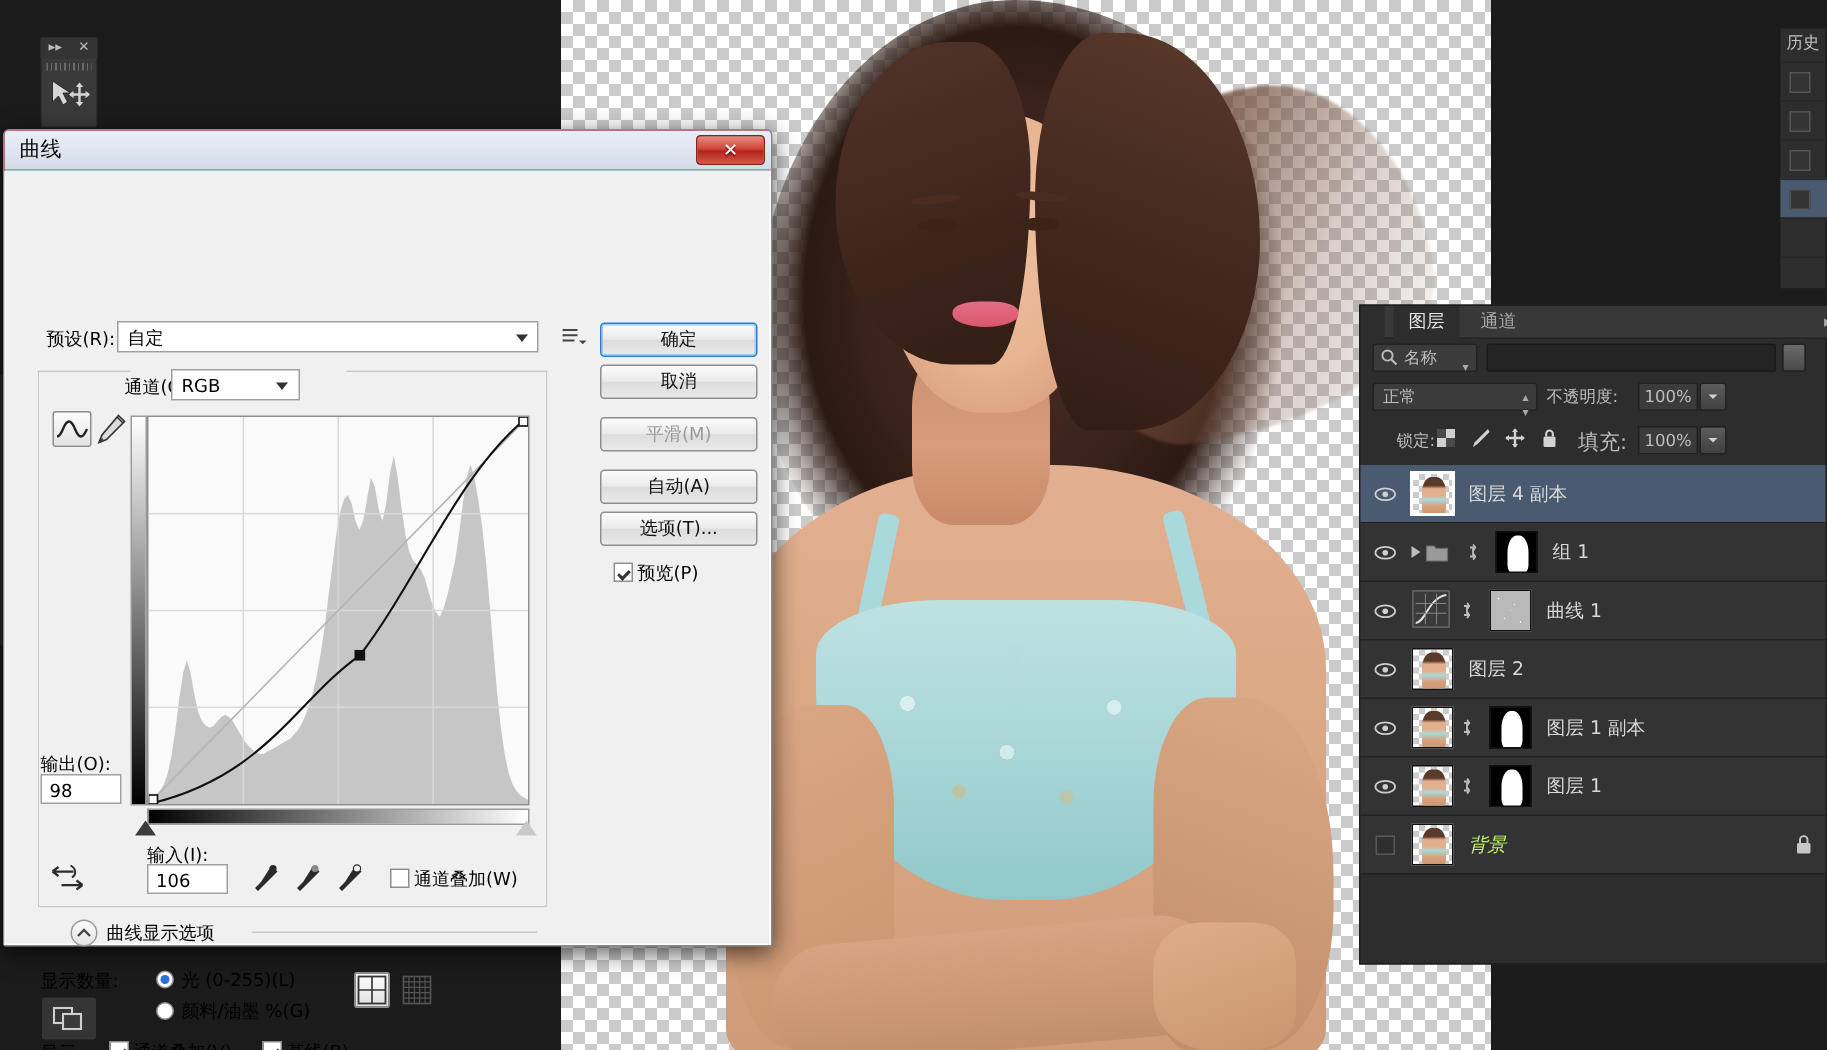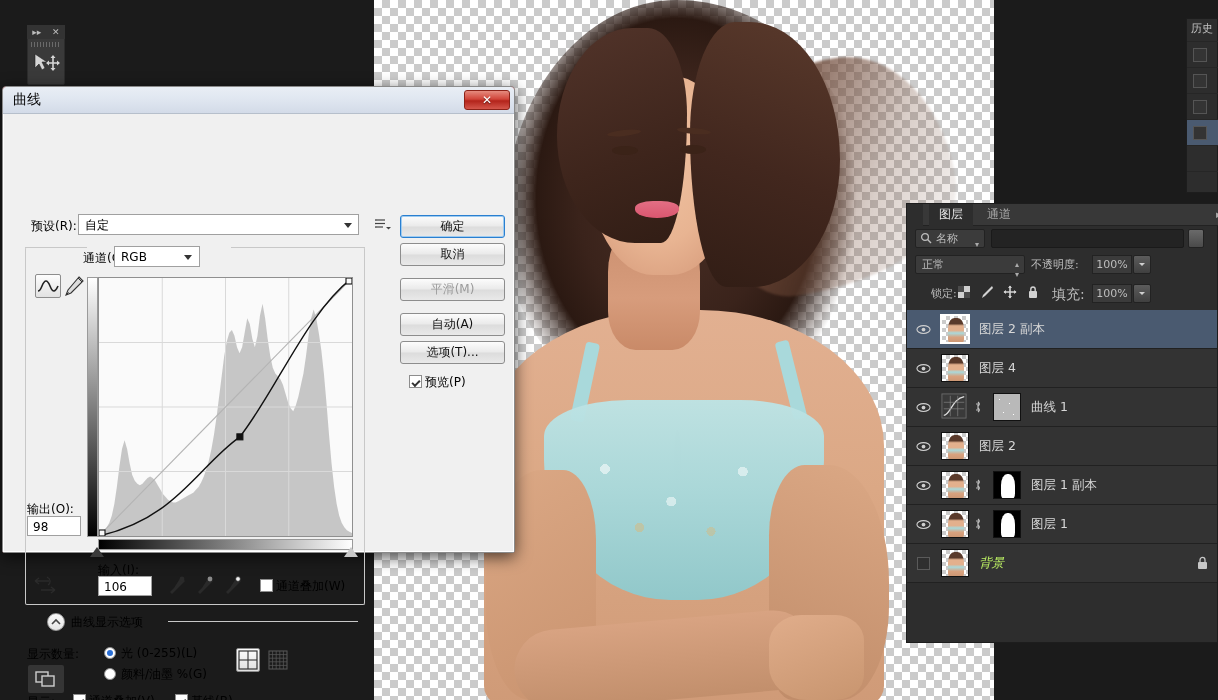--- a/index.html
+++ b/index.html
@@ -141,21 +141,21 @@
   #bottom-tool {
     position: absolute; left: 28px; top: 665px; width: 36px; height: 28px;
     background: #353535; border-radius: 2px;
   }
 
   
   #left-sliver { position: absolute; left: 0; top: 250px; width: 8px; height: 180px; background: #2a2a2a; }
 
   
   #curves-dialog {
-    position: absolute; left: 2px; top: 86px; width: 513px; height: 467px;
+    position: absolute; left: 2px; top: 86px; width: 513px; height: 545px;
     background: #b91c1c;
     border: 1px solid #8a8a8a;
     box-shadow: 0 4px 16px rgba(0,0,0,.65);
     border-radius: 4px 4px 2px 2px;
     font-size: 12px; color: #000;
   }
   #curves-titlebar {
     position: absolute; left: 0; top: 0; right: 0; height: 27px;
     background: linear-gradient(180deg, #e9eef5 0%, #dfe6f0 50%, #d3dbe8 100%);
     border-radius: 3px 3px 0 0;
@@ -732,33 +732,46 @@
         <div class="layer-row selected">
           <div class="eye-cell">
             <svg class="eye-icon" viewBox="0 0 16 11">
               <ellipse cx="8" cy="5.5" rx="7" ry="4.2" fill="none" stroke="#cfcfcf" stroke-width="1.2"></ellipse>
               <circle cx="8" cy="5.5" r="2" fill="#cfcfcf"></circle>
             </svg>
           </div>
           <div class="thumb selected-thumb">
             <div class="mini-person"></div>
           </div>
-          <div class="layer-name">图层 2 副本</div>
+          <div class="layer-name">图层 4 副本</div>
         </div>
         <div class="layer-row">
           <div class="eye-cell">
             <svg class="eye-icon" viewBox="0 0 16 11">
               <ellipse cx="8" cy="5.5" rx="7" ry="4.2" fill="none" stroke="#cfcfcf" stroke-width="1.2"></ellipse>
               <circle cx="8" cy="5.5" r="2" fill="#cfcfcf"></circle>
             </svg>
           </div>
-          <div class="thumb">
-            <div class="mini-person"></div>
-          </div>
-          <div class="layer-name">图层 4</div>
+          <div class="folder-cell">
+            <div class="disclosure"></div>
+            <svg class="folder-icon" viewBox="0 0 16 13">
+              <path d="M1 2 h5 l1.4 1.6 H15 V12 H1 Z" fill="#9a9a9a" stroke="#6e6e6e" stroke-width="0.8"></path>
+            </svg>
+          </div>
+          <span>
+            <svg class="link-icon" viewBox="0 0 12 16">
+              <path d="M6 3 a2.4 2.4 0 0 1 0 4 M6 9 a2.4 2.4 0 0 1 0 4" fill="none" stroke="#bdbdbd" stroke-width="1.3"></path>
+              <path d="M4 5 h4 M4 11 h4" stroke="#bdbdbd" stroke-width="1.2"></path>
+              <path d="M6 5.5 v5" stroke="#bdbdbd" stroke-width="1.2"></path>
+            </svg>
+          </span>
+          <div class="mask-thumb">
+            <div class="mask-shape"></div>
+          </div>
+          <div class="layer-name">组 1</div>
         </div>
         <div class="layer-row">
           <div class="eye-cell">
             <svg class="eye-icon" viewBox="0 0 16 11">
               <ellipse cx="8" cy="5.5" rx="7" ry="4.2" fill="none" stroke="#cfcfcf" stroke-width="1.2"></ellipse>
               <circle cx="8" cy="5.5" r="2" fill="#cfcfcf"></circle>
             </svg>
           </div>
           <div class="adj-thumb" style="background: transparent; border: none;">
             <svg viewBox="0 0 28 28" width="26" height="26">

